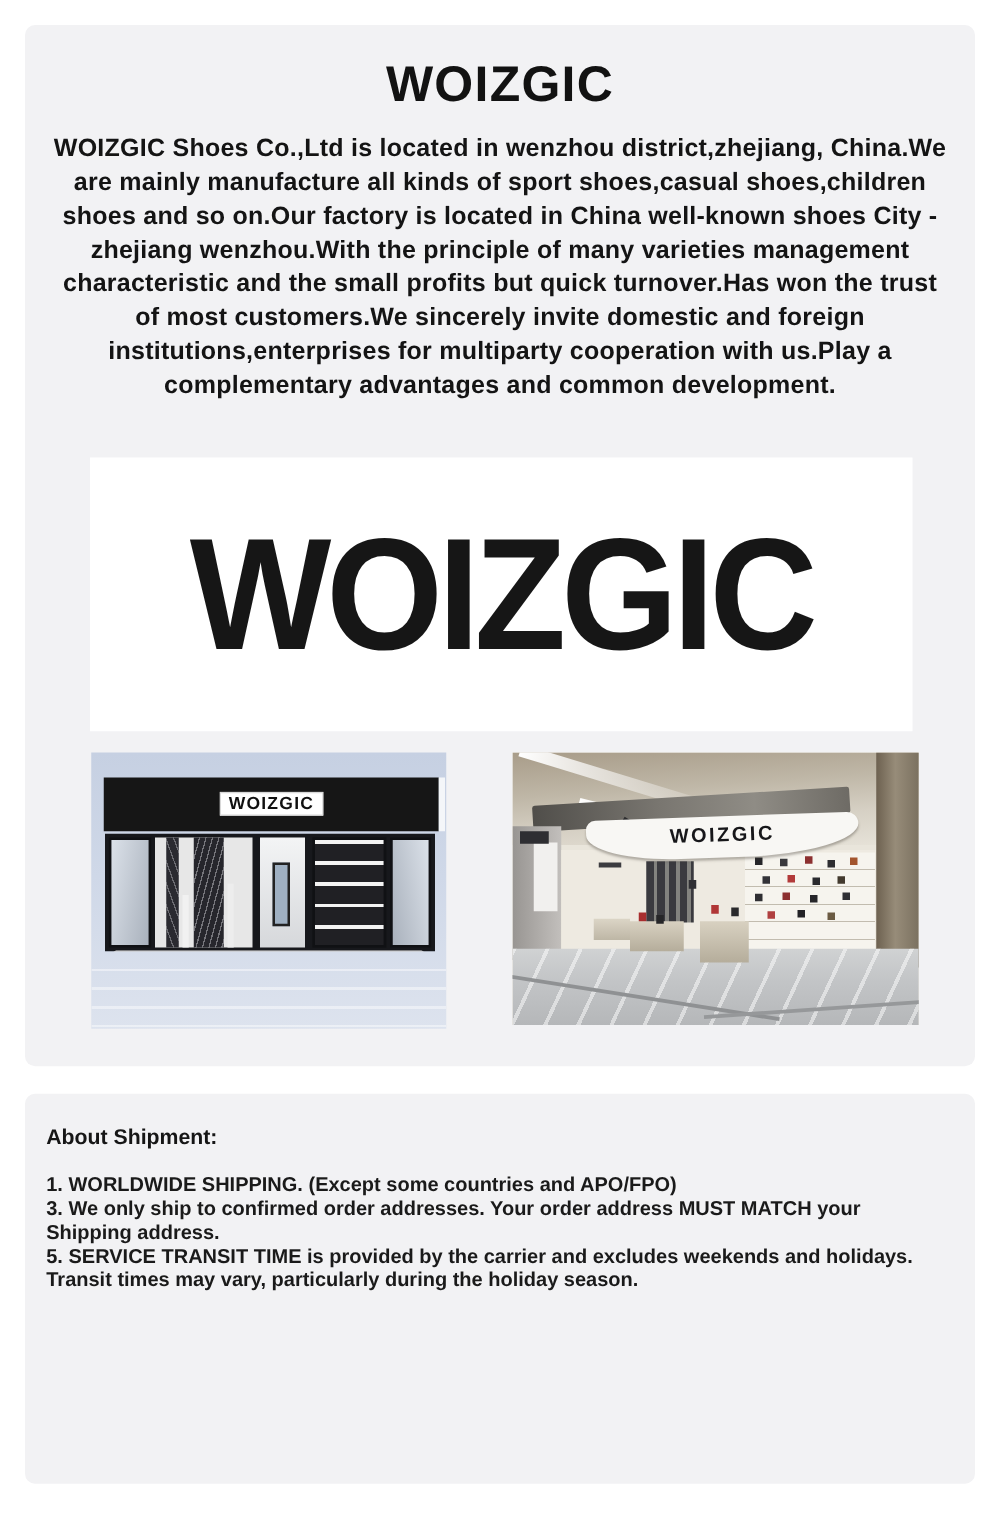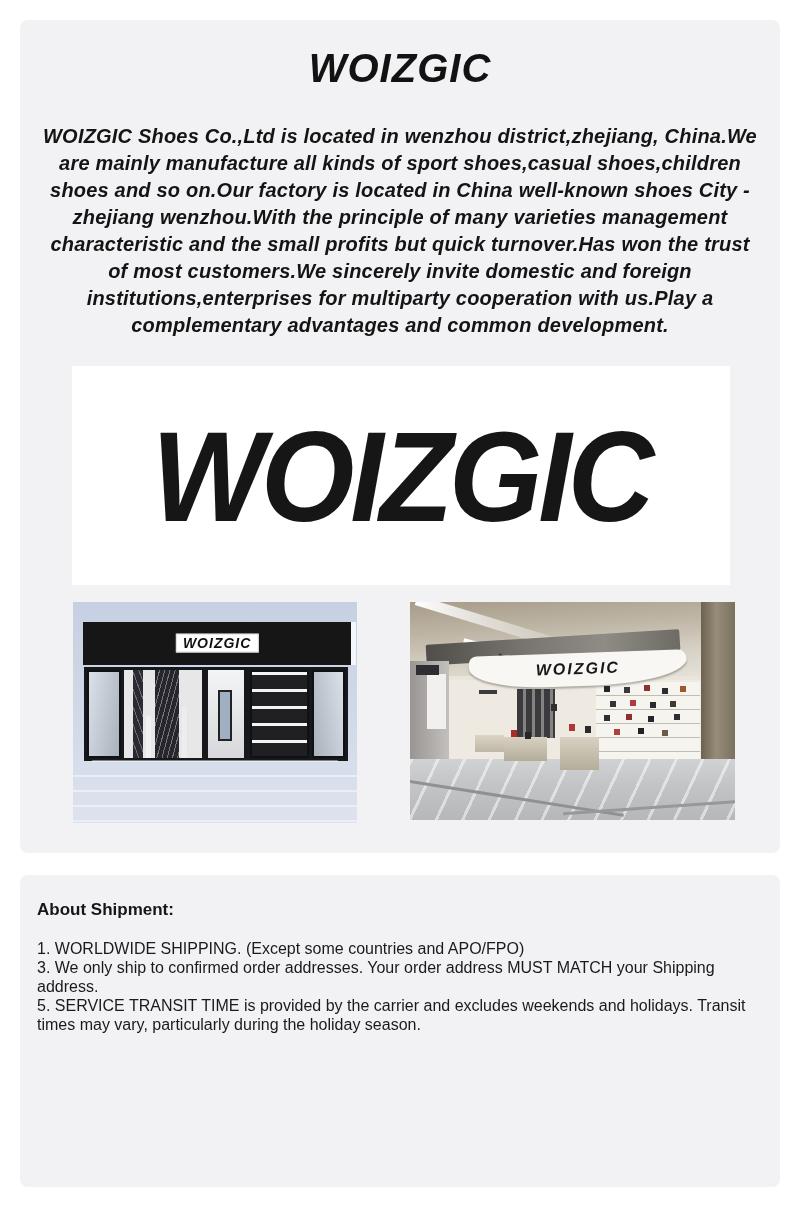--- a/index.html
+++ b/index.html
@@ -2,24 +2,24 @@
 <html><head>
 <meta charset="utf-8">
 <style>
   * { margin:0; padding:0; box-sizing:border-box; }
   html,body { background:#ffffff; }
   body { font-family:"Liberation Sans", sans-serif; color:#111; }
   .page { position:relative; width:800px; height:1220px; background:#fff; margin:0 auto; overflow:hidden; }
 
   
   .intro-card { position:absolute; left:20px; top:20px; width:760px; height:833px;
-    background:#f2f2f4; border-radius:8px;font-style:italic; }
+    background:#f2f2f4; border-radius:8px; }
   .page-title { text-align:center; padding-top:26px; font-size:40px; font-weight:700;
     letter-spacing:1px; color:#121212; }
-  .intro-text { margin:32px auto 0; width:716px; font-size:20px; font-weight:700;
+  .intro-text { margin:15px auto 0; width:716px; font-size:20px; font-weight:700;
     line-height:27px; text-align:center; color:#141414; letter-spacing:0.2px; }
 
   
   .logo-box { position:absolute; left:52px; top:346px; width:658px; height:219px;
     background:#ffffff; display:flex; align-items:center; justify-content:center; overflow:hidden; }
   .logo-text { font-size:120px; font-weight:700; letter-spacing:-4px; color:#161616;
     transform:scaleY(1.06); white-space:nowrap; }
 
   
   .photos { position:absolute; left:0; top:582px; width:760px; height:221px; }
@@ -105,21 +105,21 @@
   .cube-1 { left:29%; bottom:27%; width:13%; height:11%; }
   .cube-2 { left:46%; bottom:23%; width:12%; height:15%; }
   .cube-3 { left:20%; bottom:31%; width:9%; height:8%; opacity:.85; }
   .cube-dots { position:absolute; left:31%; bottom:38%; width:6px; height:7px; background:#a82e2e;
     box-shadow:14px 2px 0 #262628, 58px -6px 0 #b03636, 74px -4px 0 #2a2a2c, 40px -26px 0 #303034; }
 
   
   .shipment-card { position:absolute; left:20px; top:875px; width:760px; height:312px;
     background:#f2f2f4; border-radius:8px; padding:25px 19px 0 17px; }
   .shipment-heading { font-size:17px; font-weight:700; color:#161616; margin-bottom:19px; }
-  .shipment-list p { font-size:16px; font-weight:400; line-height:19px; color:#1a1a1a; }
+  .shipment-list p { font-size:16px; font-weight:700; line-height:19px; color:#1a1a1a; }
 </style>
 </head>
 <body>
 
 <div class="page">
 
   <section class="intro-card">
     <h1 class="page-title">WOIZGIC</h1>
     <p class="intro-text">WOIZGIC Shoes Co.,Ltd is located in wenzhou district,zhejiang, China.We are mainly manufacture all kinds of sport shoes,casual shoes,children shoes and so on.Our factory is located in China well-known shoes City - zhejiang wenzhou.With the principle of many varieties management characteristic and the small profits but quick turnover.Has won the trust of most customers.We sincerely invite domestic and foreign institutions,enterprises for multiparty cooperation with us.Play a complementary advantages and common development.</p>
 

